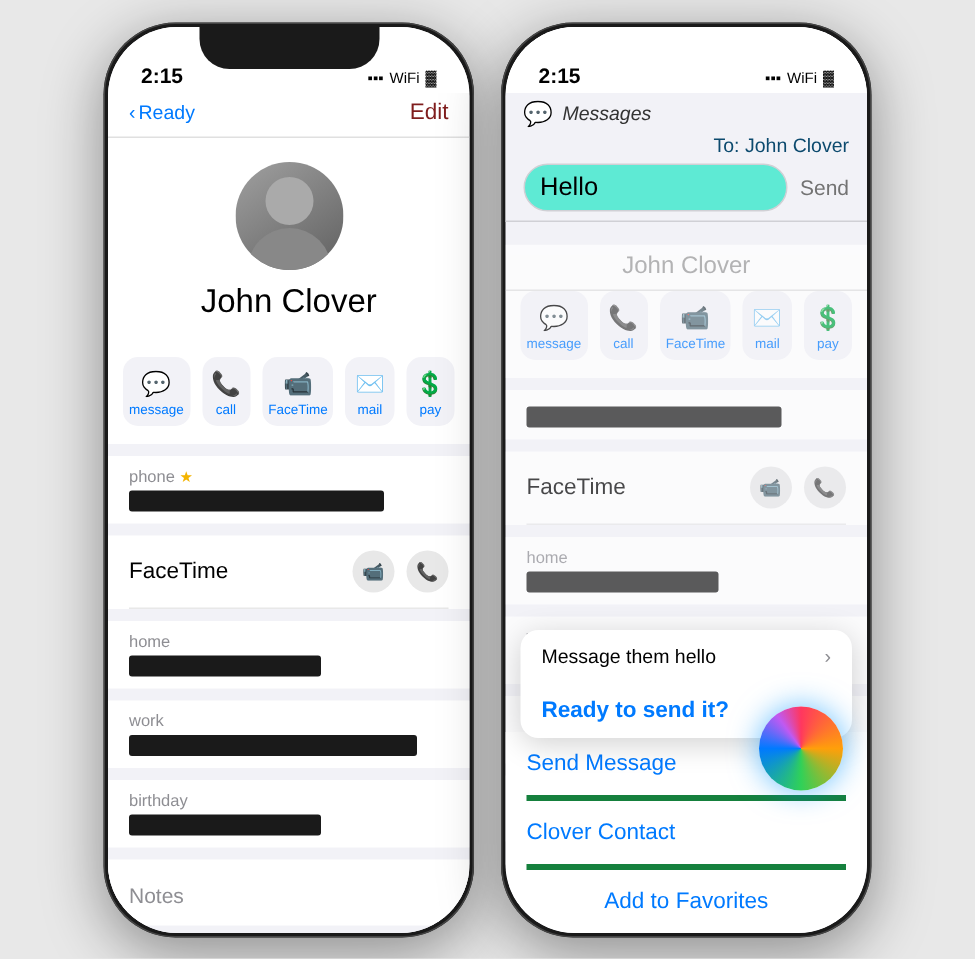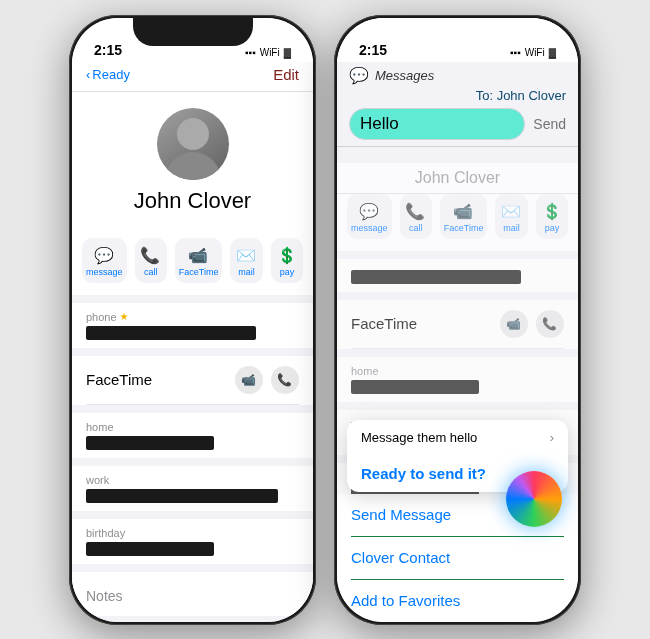--- a/index.html
+++ b/index.html
@@ -225,25 +225,26 @@
     }
 
     .notes-label {
       font-size: 14px;
       color: #8e8e93;
       padding: 8px 0 4px;
     }
 
     .bottom-action-item {
       padding: 12px 0;
-      border-bottom: 1px solid #15803d;
+      border-bottom: 4px solid #15803d;
     }
 
     .bottom-action-item:last-child {
       border-bottom: none;
+      text-align: center;
     }
 
     .bottom-action-text {
       font-size: 15px;
       color: #007aff;
     }
 
     .compose-input {
       flex: 1;
       background: #5eead4;

